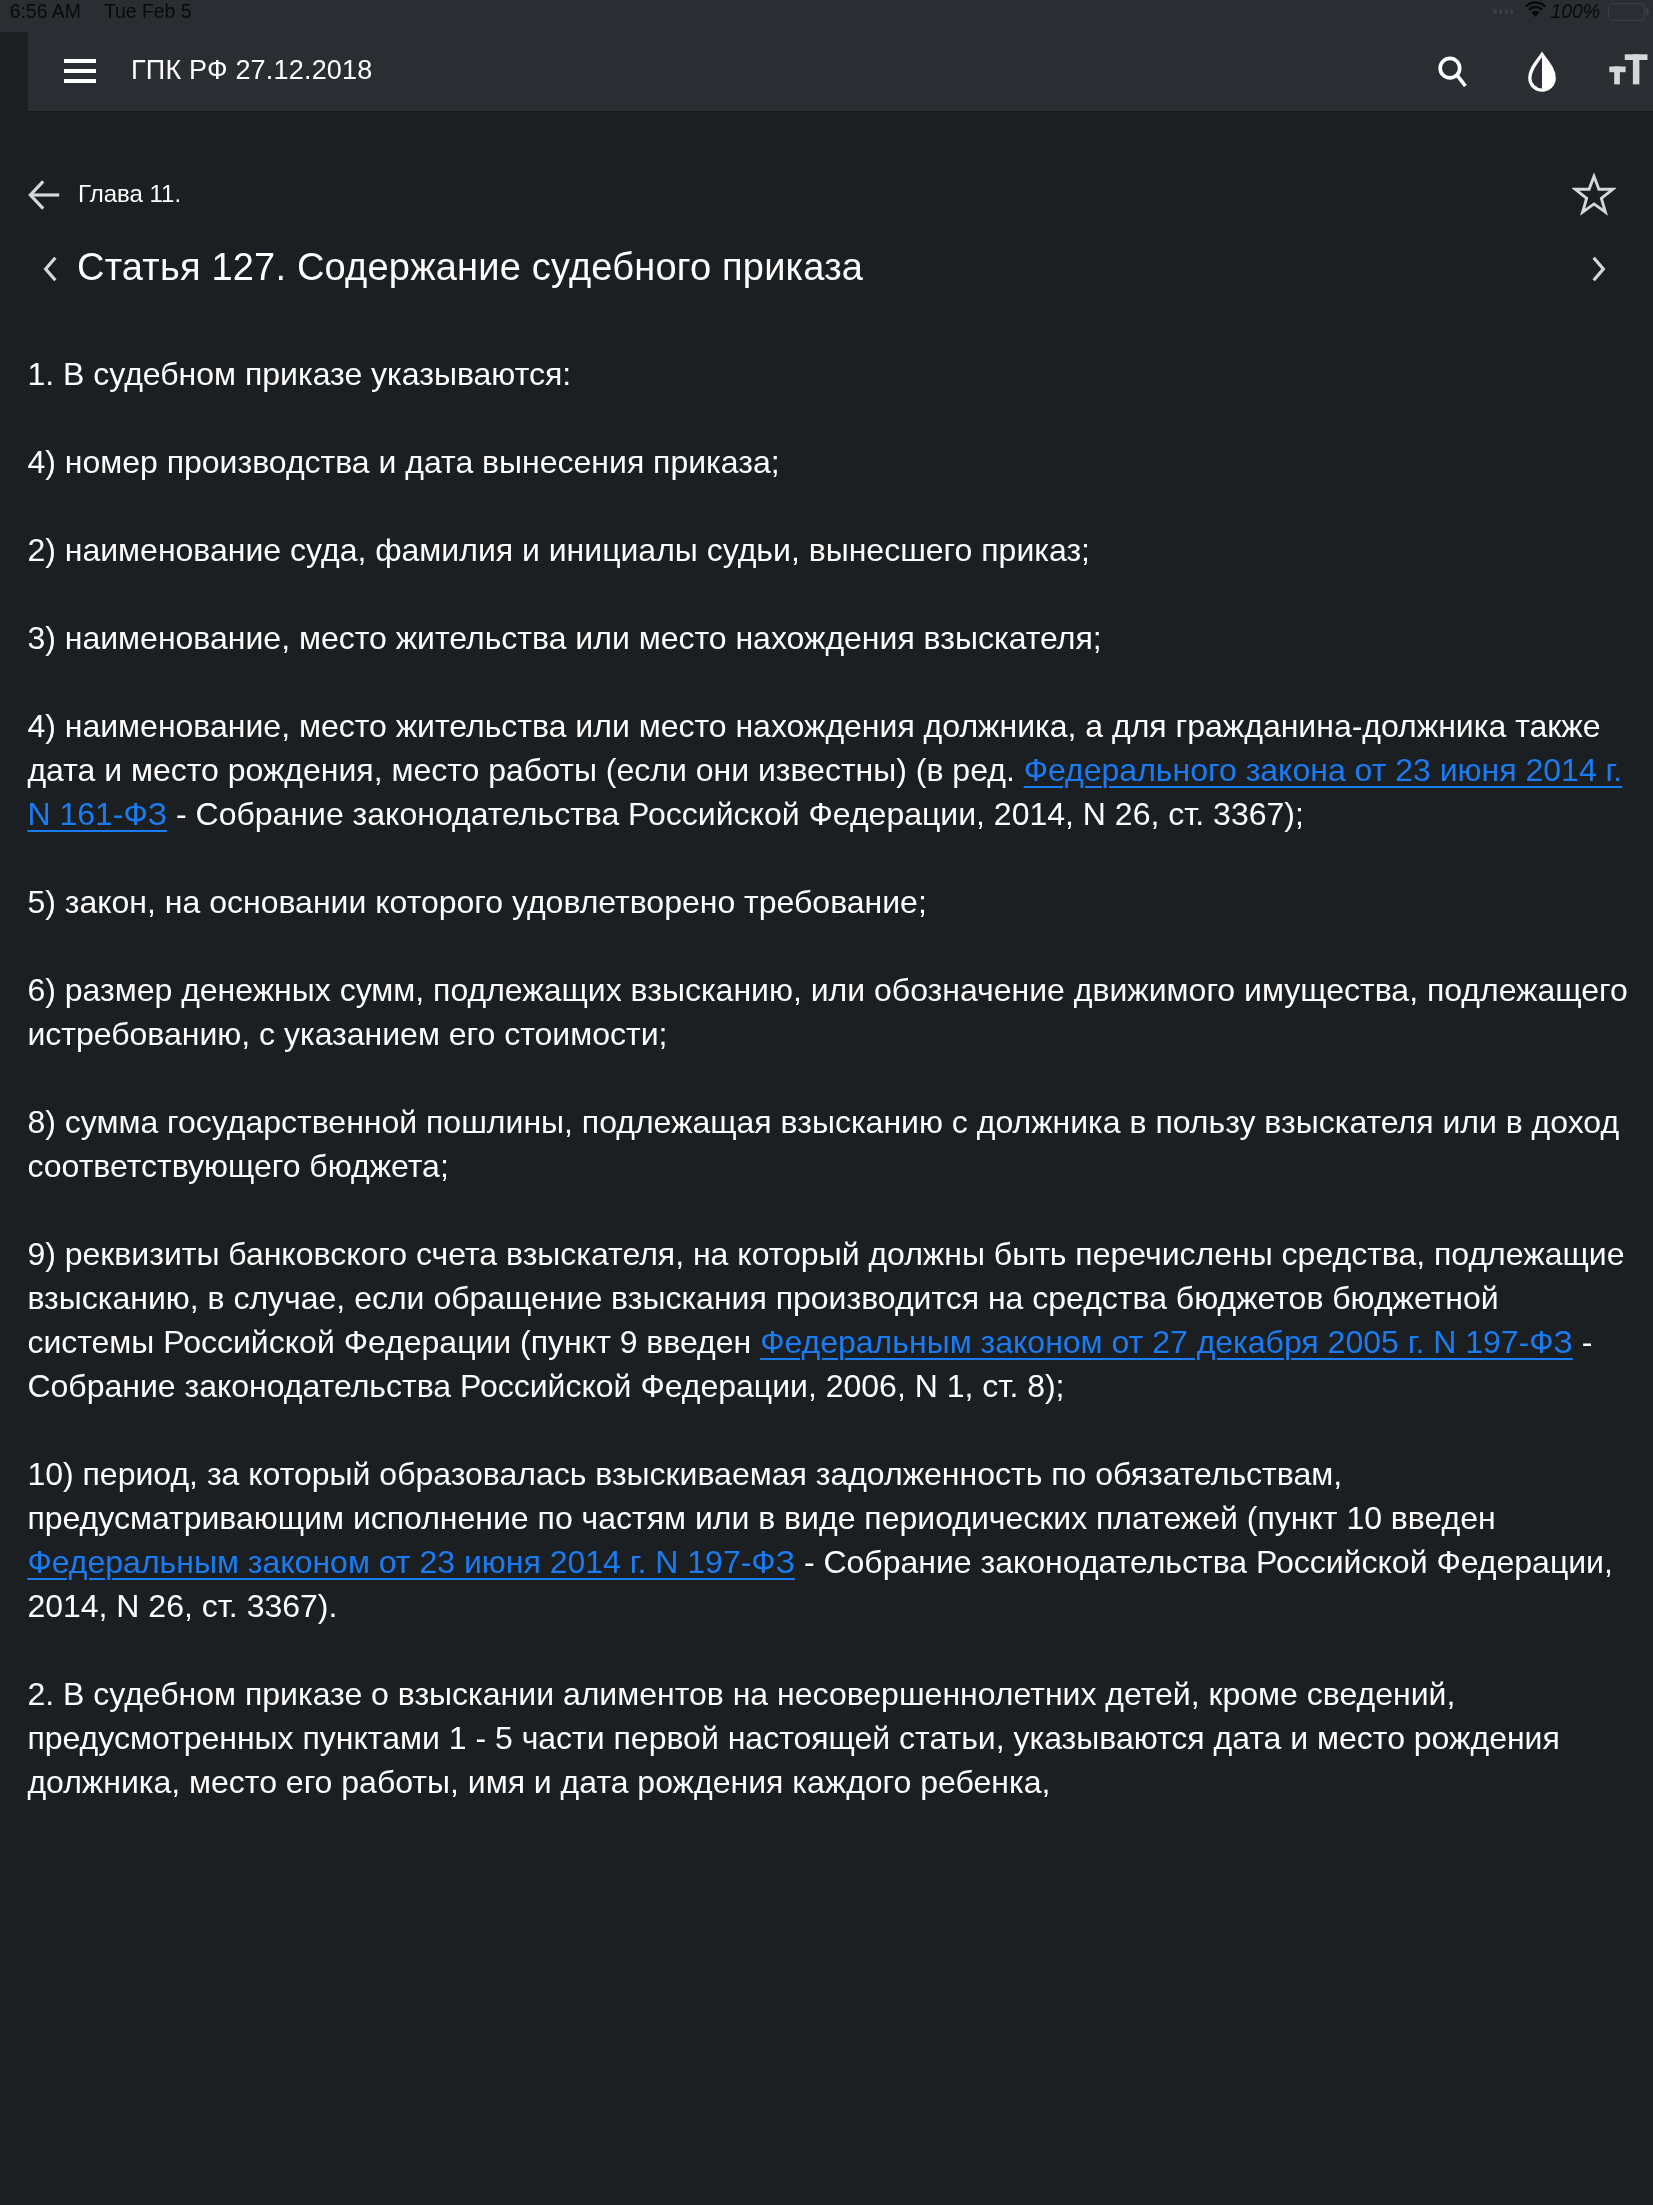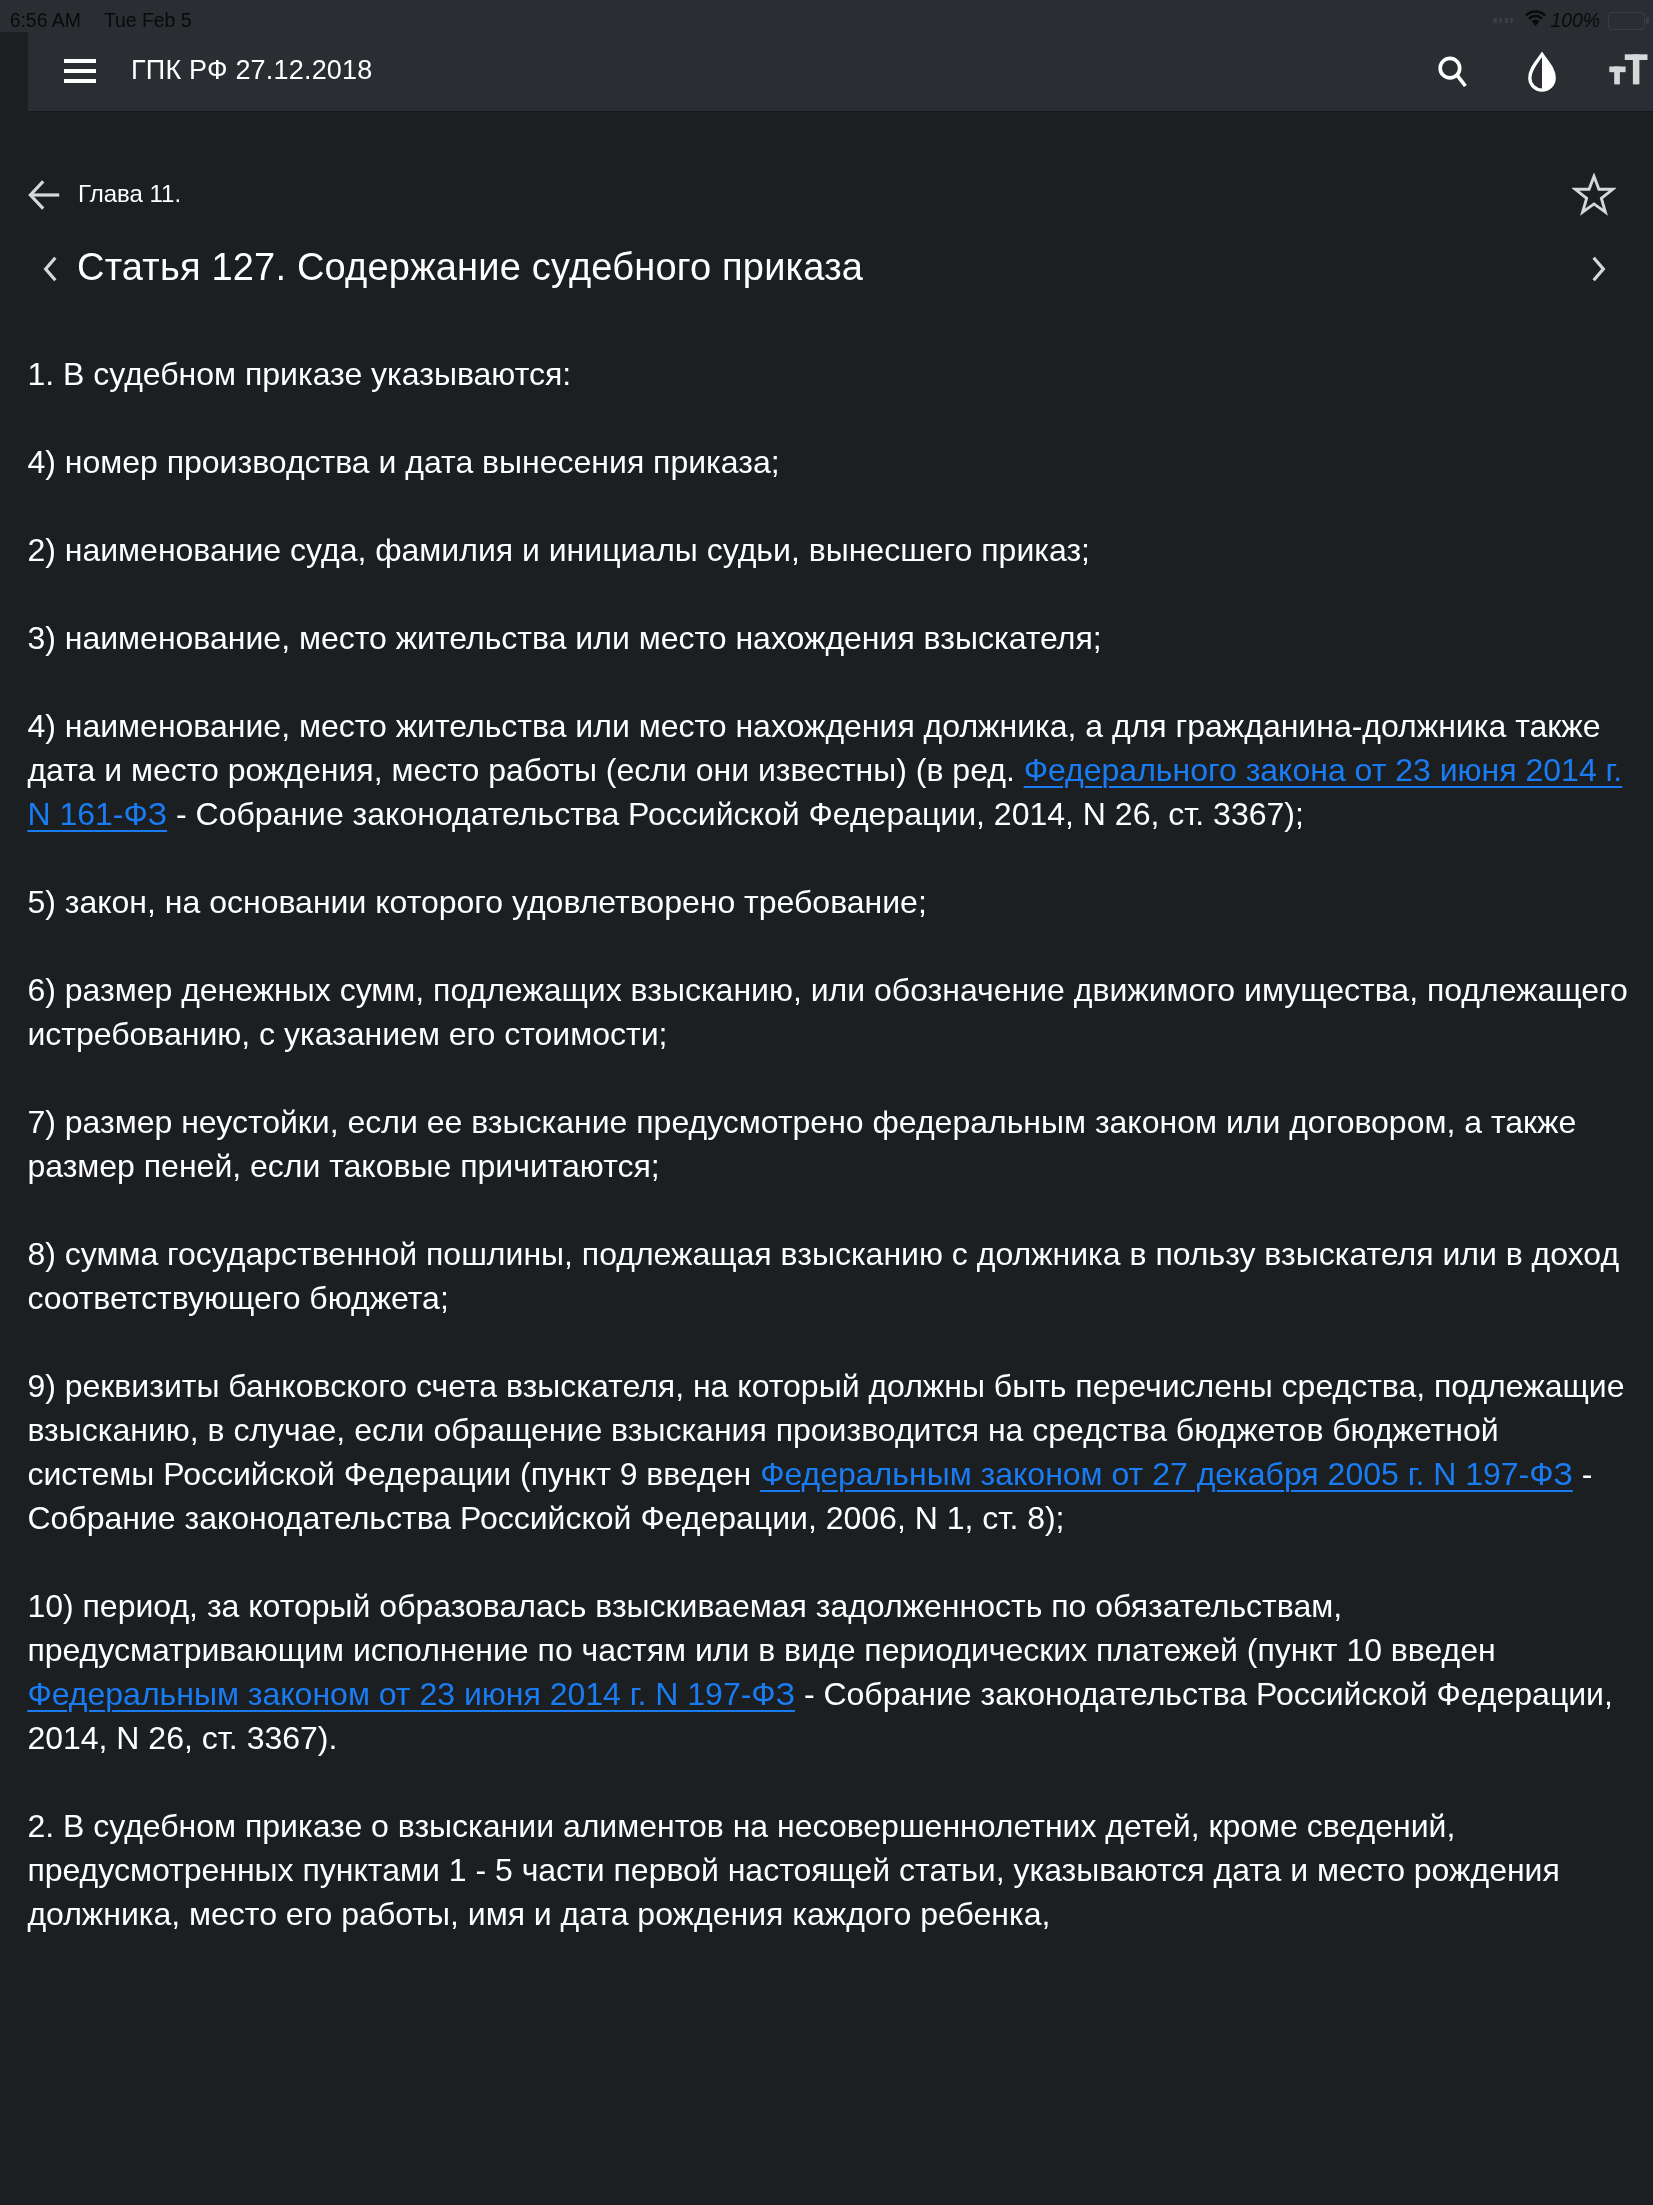--- a/index.html
+++ b/index.html
@@ -6,21 +6,21 @@
   html, body {
     width: 1653px; height: 2205px; overflow: hidden;
     background: #1c1f22;
     font-family: "Liberation Sans", "DejaVu Sans", sans-serif;
     color: #ffffff;
   }
   .statusbar {
     position: absolute; left: 0; top: 0; width: 1653px; height: 32px;
     background: #2a2d31;
     font-size: 19.4px; color: #0a0a0a;
-    display: flex; align-items: flex-end; justify-content: space-between;
+    display: flex; align-items: flex-start; justify-content: space-between;
     padding: 0 8px 0 9.7px;
   }
   .statusbar .left span { margin-right: 18px; }
   .statusbar .right { display: flex; align-items: center; gap: 4.8px; font-style: italic; }
   .signal-dots { display: flex; gap: 2.4px; margin-right: 6.5px; }
   .signal-dots i { width: 3.2px; height: 4.8px; background: #3a3d41; display: block; border-radius: 0.8px; }
   .battery {
     width: 37px; height: 18px; border: 1.6px solid #3a3d41; border-radius: 4px;
     padding: 1.6px; position: relative; margin-left: 3.2px;
   }
@@ -166,19 +166,18 @@
 </div>
 
 <div class="article-body">
   <p>1. В судебном приказе указываются:</p>
   <p>4) номер производства и дата вынесения приказа;</p>
   <p>2) наименование суда, фамилия и инициалы судьи, вынесшего приказ;</p>
   <p>3) наименование, место жительства или место нахождения взыскателя;</p>
   <p><span>4) наименование, место жительства или место нахождения должника, а для гражданина-должника также дата и место рождения, место работы (если они известны) (в ред. </span><a>Федерального закона от 23 июня 2014 г. N 161-ФЗ</a><span> - Собрание законодательства Российской Федерации, 2014, N 26, ст. 3367);</span></p>
   <p>5) закон, на основании которого удовлетворено требование;</p>
   <p>6) размер денежных сумм, подлежащих взысканию, или обозначение движимого имущества, подлежащего истребованию, с указанием его стоимости;</p>
-  <p>7) размер неустойки, если ее взыскание предусмотрено федеральным законом или договором, а также размер пеней, если таковые причитаются;</p>
   <p>8) сумма государственной пошлины, подлежащая взысканию с должника в пользу взыскателя или в доход соответствующего бюджета;</p>
   <p><span>9) реквизиты банковского счета взыскателя, на который должны быть перечислены средства, подлежащие взысканию, в случае, если обращение взыскания производится на средства бюджетов бюджетной системы Российской Федерации (пункт 9 введен </span><a>Федеральным законом от 27 декабря 2005 г. N 197-ФЗ</a><span> - Собрание законодательства Российской Федерации, 2006, N 1, ст. 8);</span></p>
   <p><span>10) период, за который образовалась взыскиваемая задолженность по обязательствам, предусматривающим исполнение по частям или в виде периодических платежей (пункт 10 введен </span><a>Федеральным законом от 23 июня 2014 г. N 197-ФЗ</a><span> - Собрание законодательства Российской Федерации, 2014, N 26, ст. 3367).</span></p>
   <p>2. В судебном приказе о взыскании алиментов на несовершеннолетних детей, кроме сведений, предусмотренных пунктами 1 - 5 части первой настоящей статьи, указываются дата и место рождения должника, место его работы, имя и дата рождения каждого ребенка,</p>
 </div>
 
 
 </body></html>

